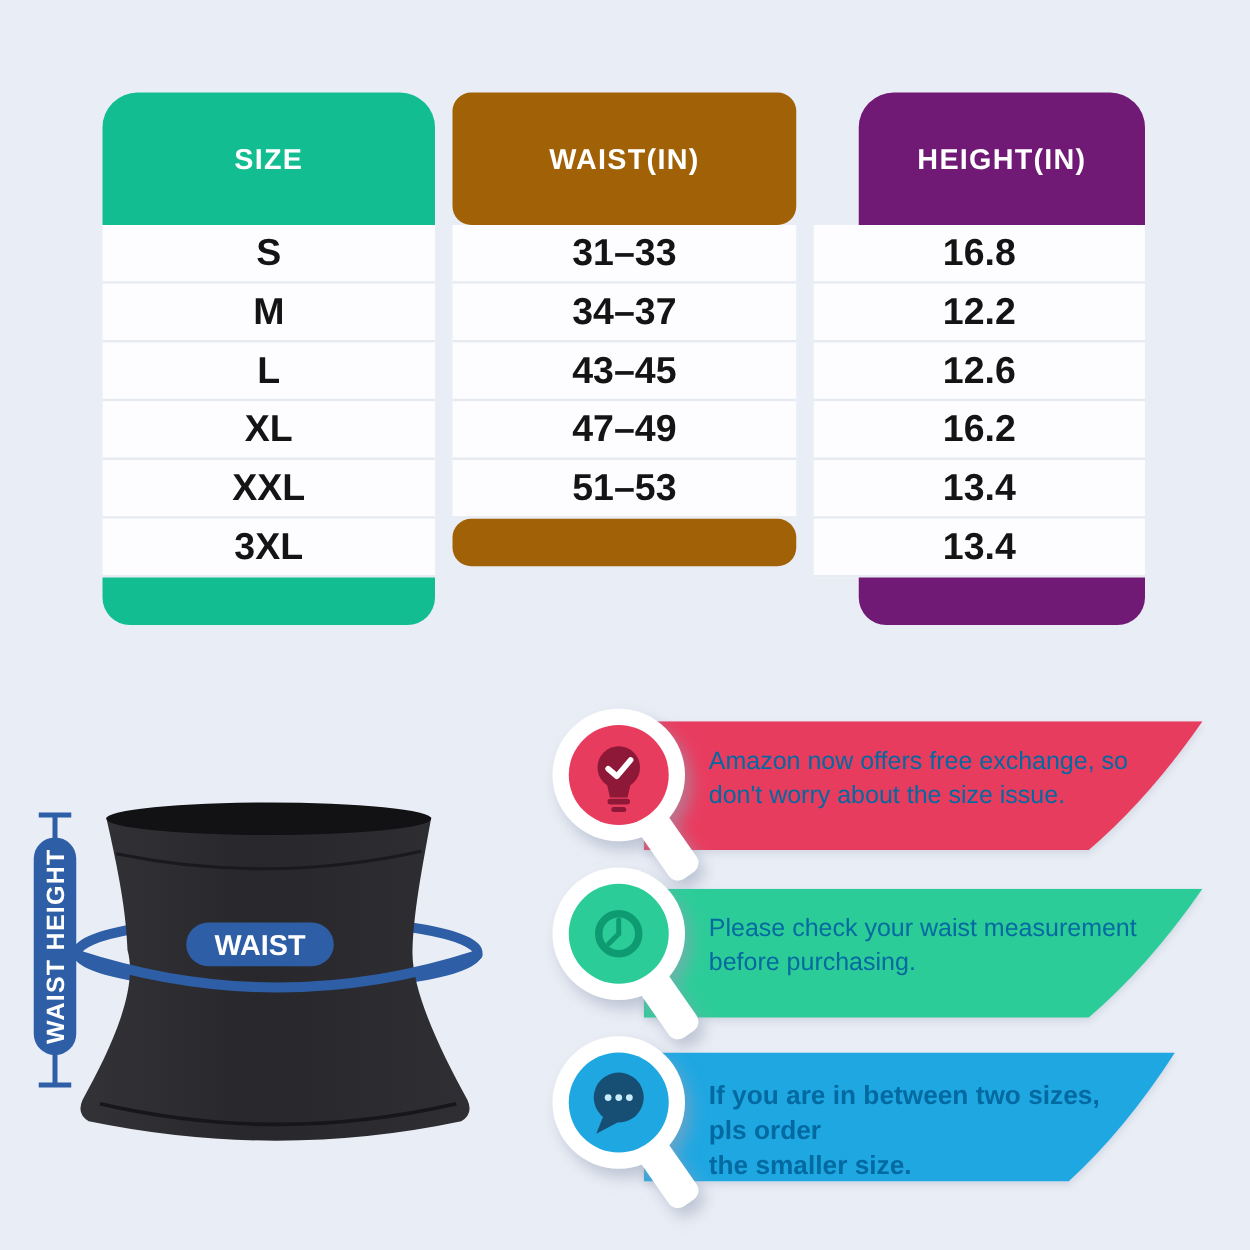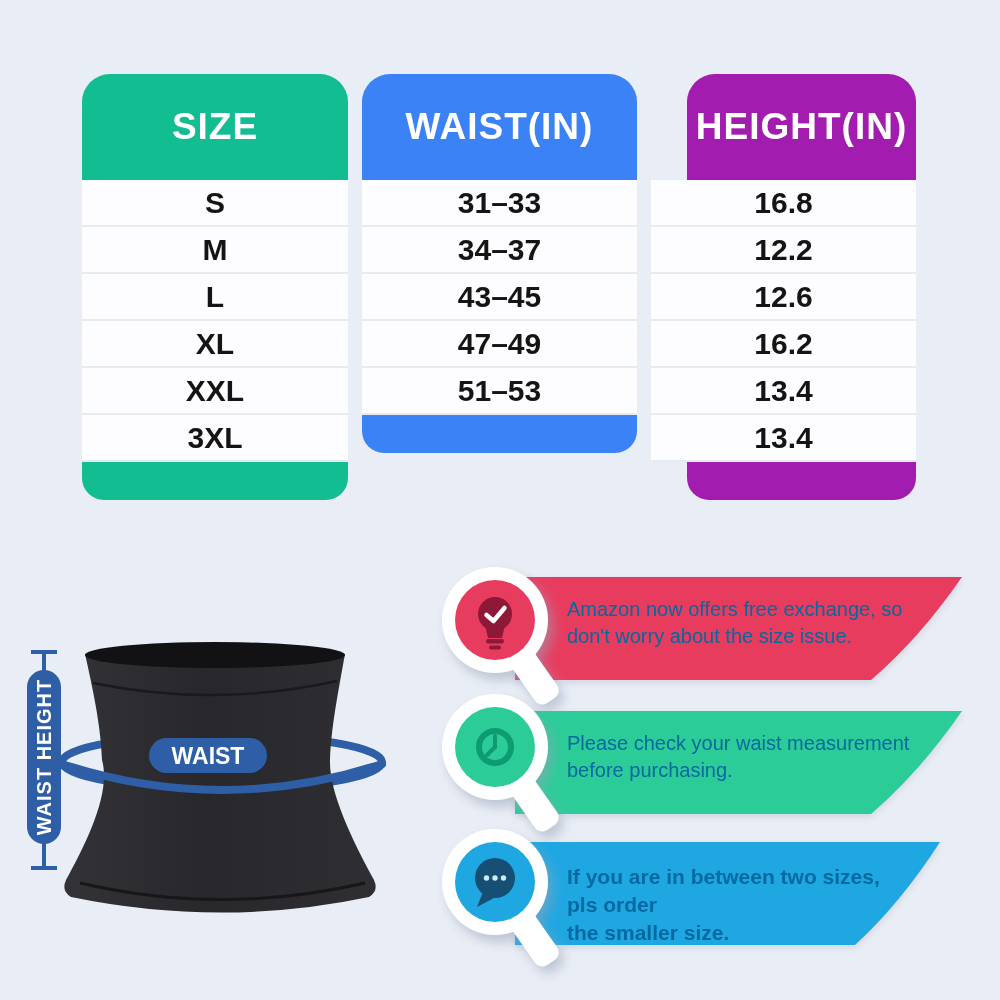--- a/index.html
+++ b/index.html
@@ -6,24 +6,24 @@
   body{font-family:"Liberation Sans","DejaVu Sans",sans-serif;}
   .canvas{position:relative;width:1000px;height:1000px;background:#E9EDF5;overflow:hidden;}
 
   
   .size-table{position:absolute;left:82px;top:74px;width:834px;display:flex;gap:14px;}
   .tcol{display:flex;flex-direction:column;}
   .tcol.col-size{width:266px;}
   .tcol.col-waist{width:275px;}
   .tcol.col-height{width:265px;}
   .tcol-header{height:106px;display:flex;align-items:center;justify-content:center;
-    border-radius:28px 28px 0 0;color:#fff;font-size:37px;font-weight:700;letter-spacing:1px;}
+    border-radius:28px 28px 0 0;color:#fff;font-size:23px;font-weight:700;letter-spacing:1px;}
   .col-size .tcol-header,.col-size .tcol-footer{background:#12BD92;}
-  .col-waist .tcol-header,.col-waist .tcol-footer{background:#3b82f6;}
-  .col-height .tcol-header,.col-height .tcol-footer{background:#a21caf;margin-left:36px;}
+  .col-waist .tcol-header,.col-waist .tcol-footer{background:#a16207;border-radius:15px;}
+  .col-height .tcol-header,.col-height .tcol-footer{background:#701a75;margin-left:36px;}
   .tcell{height:47px;box-sizing:border-box;background:#FDFDFF;display:flex;align-items:center;justify-content:center;
     font-size:30px;font-weight:700;color:#141414;border-bottom:2px solid #E6EAF1;}
   .tcell:last-of-type{border-bottom:none;}
   .tcol-footer{height:38px;border-radius:0 0 22px 22px;}
 
   
   .illustration{position:absolute;left:0;top:580px;width:450px;height:440px;}
   .illustration svg{display:block;}
 
   

